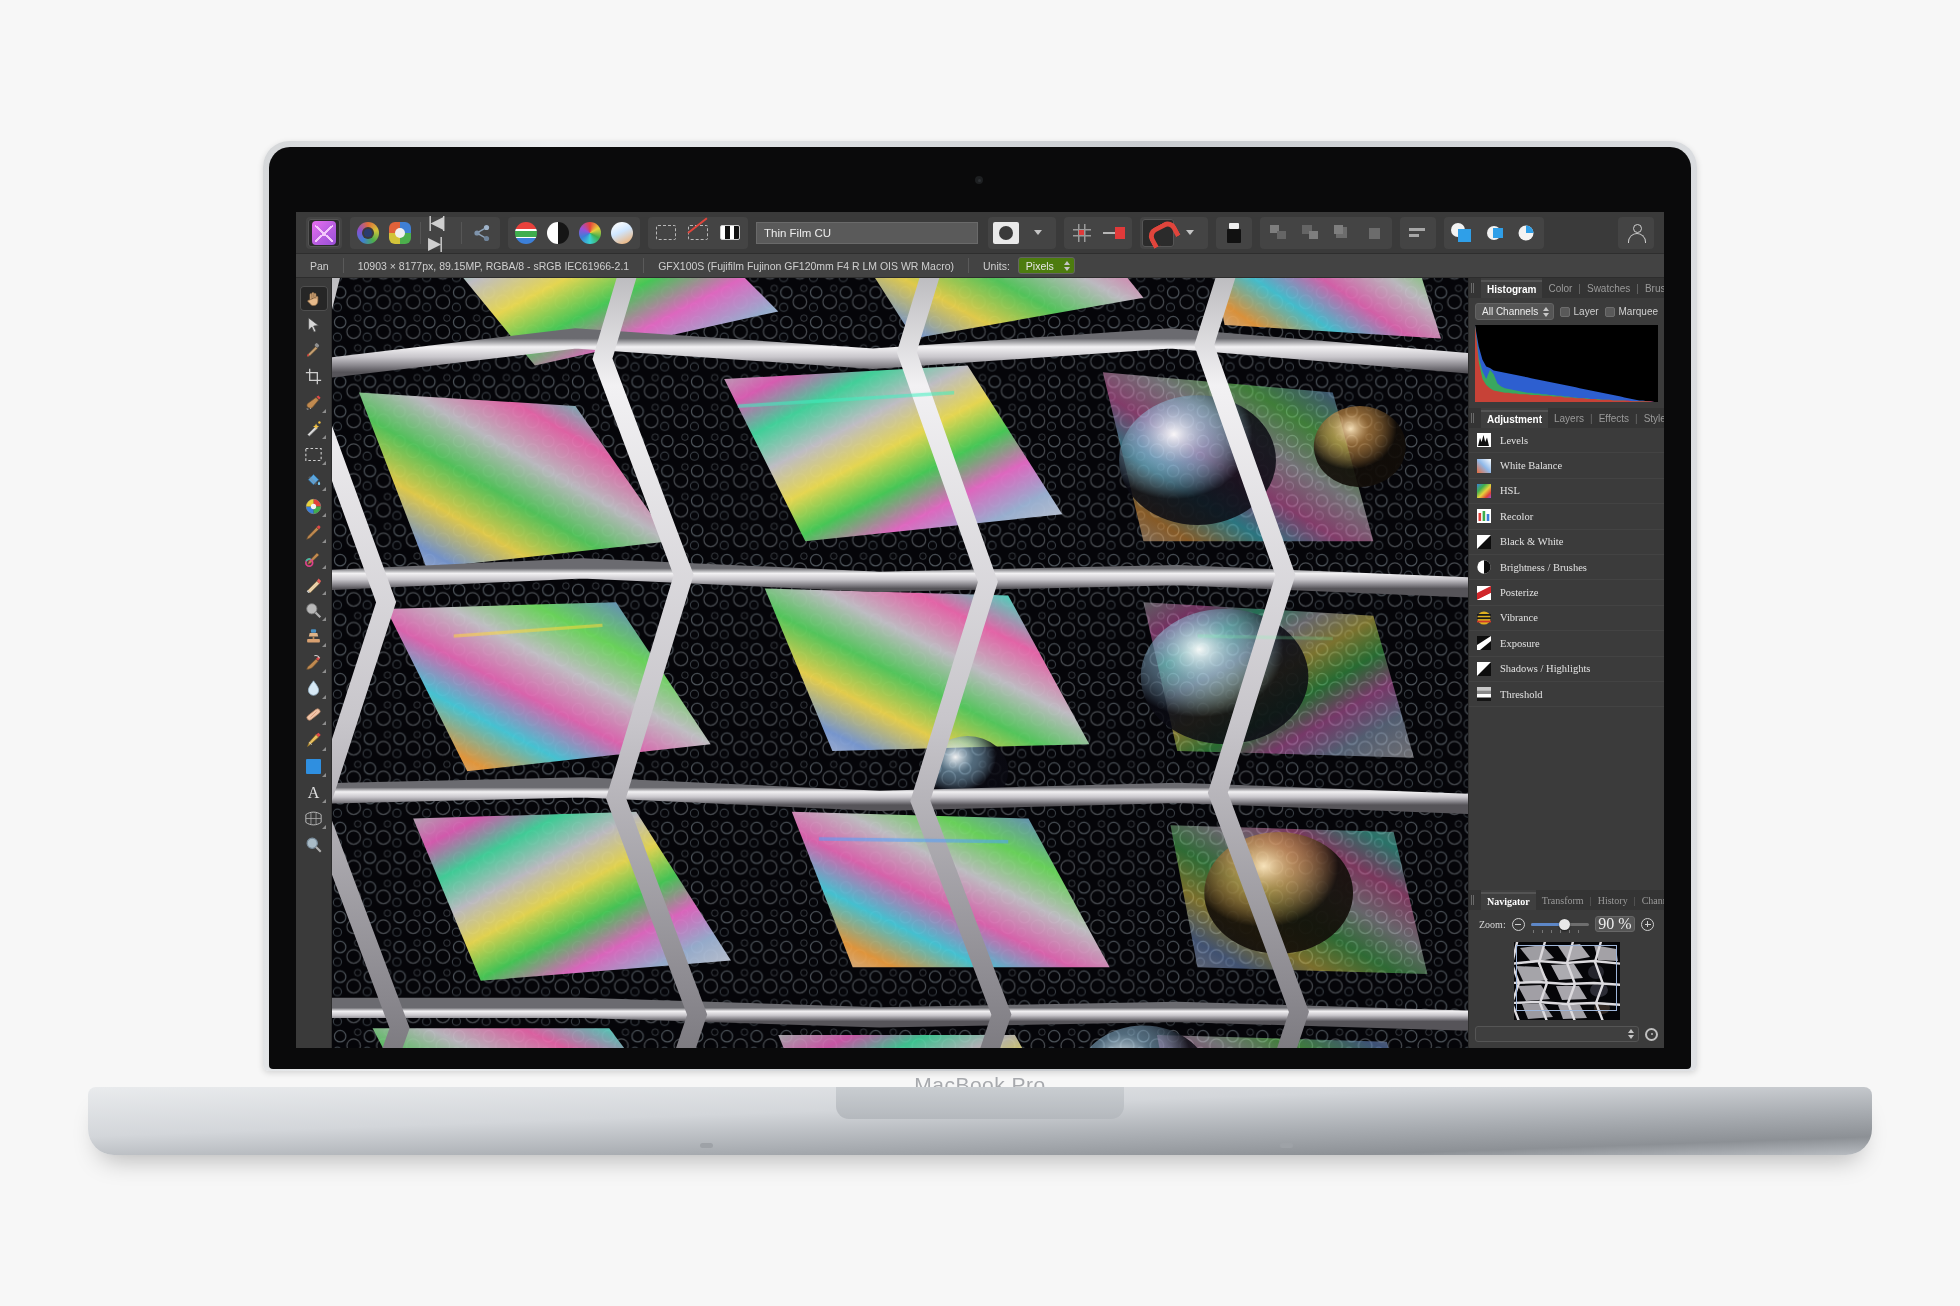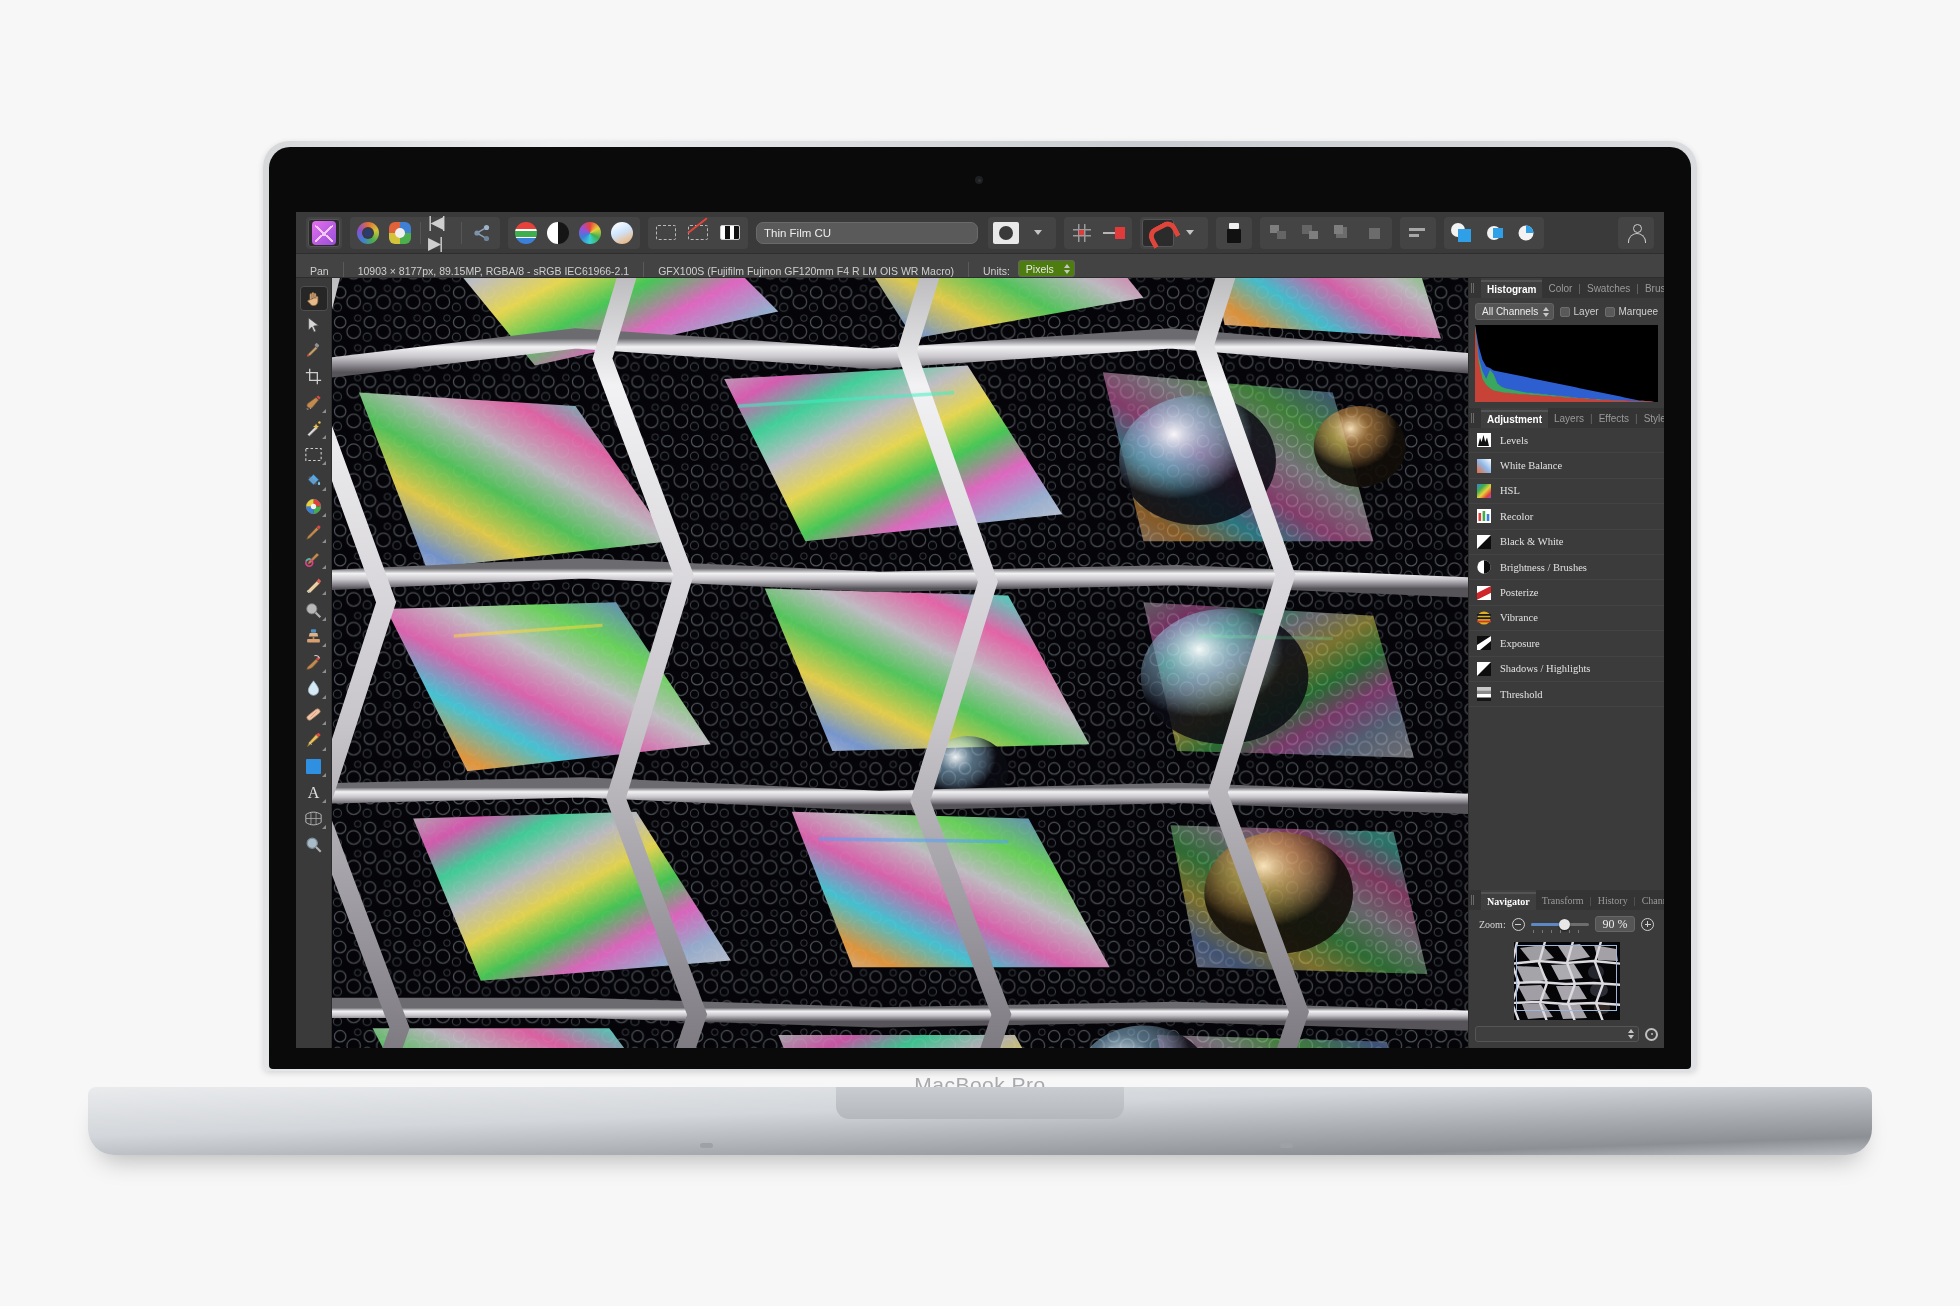--- a/index.html
+++ b/index.html
@@ -86,21 +86,21 @@
   .ri-grad { background: linear-gradient(155deg,#fdfdfd 10%, #cfe6ff 45%, #f0b070 95%); }
 
   .sel-ic { width:20px;height:15px; border:1px dashed #b9b9b9; border-radius:2px; position:relative; }
   .sel-ic.slash:after{content:"";position:absolute;left:-1px;top:6px;width:24px;height:2px;
       background:#e0453c;transform:rotate(-38deg);transform-origin:left;}
   .sel-ic.refine{ border-style:solid;border-color:#cfcfcf;background:
       linear-gradient(90deg,#fff 0 25%, #111 0 50%, #fff 0 75%, #111 0 100%); }
 
   .namefield {
     width:222px; height:22px; background:#5a5a5a; border:1px solid #6a6a6a;
-    border-radius:7px; color:#ededed; font-size:11.5px; padding:0 7px;
+    border-radius:0; color:#ededed; font-size:11.5px; padding:0 7px;
     display:flex; align-items:center; margin-right:10px;
   }
   .colorwell { width:26px;height:22px;background:#e9e9e9;border-radius:2px;
                display:flex;align-items:center;justify-content:center; }
   .colorwell i { width:14px;height:14px;border-radius:50%;background:#3a3a3a;display:block; }
   .caret { width:0;height:0;border-left:4px solid transparent;border-right:4px solid transparent;
            border-top:5px solid #c4c4c4; }
   .grid-ic { width:18px;height:18px;
     background:
       linear-gradient(#9a9a9a,#9a9a9a) 0 5px/100% 1.5px no-repeat,
@@ -123,21 +123,21 @@
                linear-gradient(#a7a7a7,#a7a7a7) 0 8px/10px 3px no-repeat; }
   .bool { width:22px;height:20px;position:relative; }
   .bool .c { position:absolute;width:14px;height:14px;border-radius:50%;background:#f2f2f2;left:0;top:0; }
   .bool .s { position:absolute;width:13px;height:13px;background:#2f9fe8;left:7px;top:6px; }
   .avatar { width:18px;height:18px;position:relative; }
   .avatar:before{content:"";position:absolute;left:5.5px;top:0;width:7px;height:7px;border-radius:50%;border:1.6px solid #cfcfcf;}
   .avatar:after{content:"";position:absolute;left:1px;top:9px;width:16px;height:9px;border:1.6px solid #cfcfcf;border-bottom:none;border-radius:9px 9px 0 0;}
 
   
   .contextbar { height:24px; background:#434343; border-bottom:1px solid #2d2d2d;
-    display:flex; align-items:flex-end; padding:0 0 0 14px; font-size:10.5px; color:#cfcfcf; gap:0; }
+    display:flex; align-items:center; padding:0 0 0 14px; font-size:10.5px; color:#cfcfcf; gap:0; }
   .cb-sep { width:1px;height:15px;background:#5a5a5a;margin:0 14px; }
   .units-sel { background:#4d7c0f;border:1px solid #636363;border-radius:3px;height:17px;
     display:flex;align-items:center;padding:0 4px 0 7px;gap:10px;color:#e6e6e6; }
   .stepper { display:flex;flex-direction:column;gap:2px; }
   .stepper i { width:0;height:0;border-left:3px solid transparent;border-right:3px solid transparent; }
   .stepper i:first-child { border-bottom:4px solid #c6c6c6; }
   .stepper i:last-child { border-top:4px solid #c6c6c6; }
 
   
   .appbody { display:flex; height:770px; }
@@ -192,21 +192,21 @@
   .zcirc:before{content:"";position:absolute;left:2.5px;top:5.2px;width:6px;height:1.3px;background:#cfcfcf;}
   .zcirc.plus:after{content:"";position:absolute;left:5.2px;top:2.5px;width:1.3px;height:6px;background:#cfcfcf;}
   .slider { flex:1; height:13px; position:relative; }
   .slider .trk { position:absolute;top:5px;left:0;right:0;height:3px;background:#6e6e6e;border-radius:2px; }
   .slider .fill { position:absolute;top:5px;left:0;width:52%;height:3px;background:#5d87c7;border-radius:2px; }
   .slider .knob { position:absolute;top:1px;left:49%;width:11px;height:11px;border-radius:50%;
                   background:#e7e7e7;box-shadow:0 1px 2px rgba(0,0,0,.5); }
   .slider .ticks { position:absolute;top:12px;left:2px;right:2px;height:3px;
      background: repeating-linear-gradient(90deg,#777 0 1px, transparent 1px 9px); }
   .zval { width:40px;height:16px;background:#555;border:1px solid #676767;border-radius:3px;
-          font-size:12px;color:#ededed;display:flex;align-items:center;justify-content:center; }
+          font-size:16px;color:#ededed;display:flex;align-items:center;justify-content:center; }
   .navthumb { margin:4px auto 6px; width:106px; height:78px; position:relative;
               overflow:hidden; background:#111; }
   .navrect { position:absolute; left:2px; top:3px; right:3px; bottom:9px; border:1px solid #9fb6da; }
   .navbottom { display:flex; align-items:center; gap:6px; padding:0 6px 6px; }
   .navfield { flex:1;height:16px;background:#3f3f3f;border:1px solid #555;border-radius:3px;
               display:flex;align-items:center;justify-content:flex-end;padding-right:4px; }
   .gear { width:13px;height:13px;border-radius:50%;border:2px solid #c0c0c0;position:relative;flex:none; }
   .gear:before{content:"";position:absolute;left:3.5px;top:3.5px;width:2px;height:2px;background:#c0c0c0;border-radius:50%;}
 </style>
 </head>

